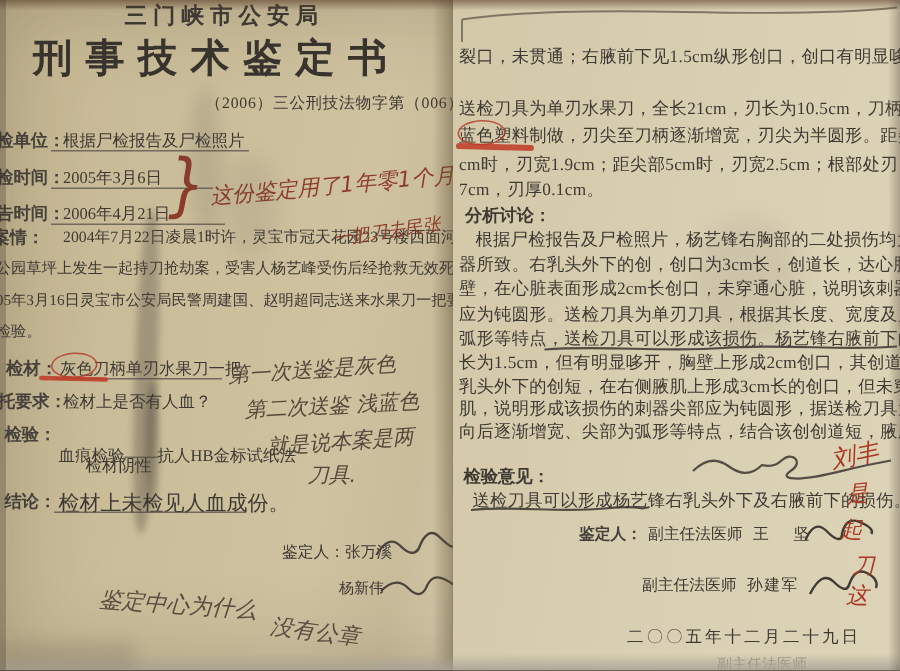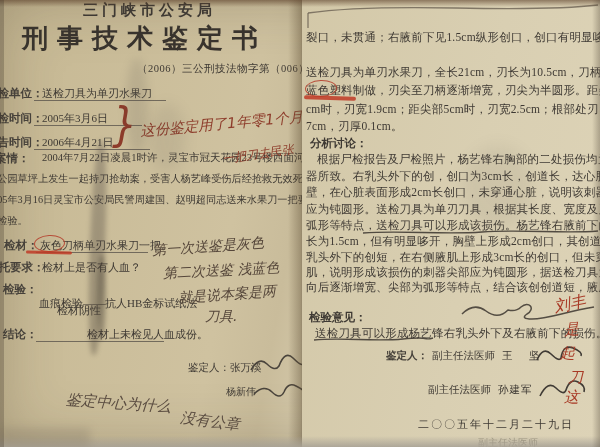--- a/index.html
+++ b/index.html
@@ -30,21 +30,21 @@
 
   <div class="abs" style="left:0;top:0;width:302px;height:447px;overflow:hidden;">
 
     <div class="abs print" style="left:22px;top:21px;font-size:26px;letter-spacing:9px;font-weight:700;color:#38332d;">刑事技术鉴定书</div>
 
     <div class="abs print" style="left:83px;top:1px;font-size:15px;letter-spacing:4px;font-weight:600;">三门峡市公安局</div>
 
     <div class="abs print" style="left:137px;top:62px;font-size:10.5px;letter-spacing:.5px;">（2006）三公刑技法物字第（006）号</div>
 
     <div class="abs lbl" style="left:-14px;top:86px;font-size:11.5px;">送检单位：</div>
-    <div class="abs print" style="left:42px;top:86px;font-size:11px;">送检刀具为单刃水果刀</div>
+    <div class="abs print" style="left:42px;top:86px;font-size:11px;">根据尸检报告及尸检照片</div>
     <div class="uline" style="left:34px;top:100px;width:132px;"></div>
 
     <div class="abs lbl" style="left:-14px;top:111px;font-size:11.5px;">送检时间：</div>
     <div class="abs print" style="left:42px;top:111px;font-size:11px;">2005年3月6日</div>
     <div class="uline" style="left:34px;top:125px;width:108px;"></div>
 
     <div class="abs lbl" style="left:-14px;top:135px;font-size:11.5px;">报告时间：</div>
     <div class="abs print" style="left:42px;top:135px;font-size:11px;">2006年4月21日</div>
     <div class="uline" style="left:34px;top:149px;width:116px;"></div>
 
@@ -61,21 +61,21 @@
     <div class="redbar" style="left:26px;top:251px;width:46px;height:2.5px;transform:rotate(1.5deg);"></div>
 
     <div class="abs lbl" style="left:-13px;top:260px;font-size:11.5px;">委托要求：</div>
     <div class="abs print" style="left:42px;top:260px;font-size:11px;">检材上是否有人血？</div>
 
     <div class="abs lbl" style="left:3px;top:282px;font-size:11.5px;">检验：</div>
     <div class="abs print" style="left:39px;top:296px;font-size:11px;">血痕检验——抗人HB金标试纸法</div>
     <div class="abs print" style="left:57px;top:303px;font-size:11px;">检材阴性</div>
 
     <div class="abs lbl" style="left:3px;top:327px;font-size:11.5px;">结论：</div>
-    <div class="abs print" style="left:39px;top:327px;font-size:11px;margin-left:48px;">检材上未检见人血成份。</div>
+    <div class="abs print" style="left:39px;top:327px;font-size:14px;">检材上未检见人血成份。</div>
     <div class="uline" style="left:36px;top:341px;width:128px;"></div>
 
     <div class="abs print" style="left:188px;top:361px;font-size:10.5px;">鉴定人：张万溪</div>
     <svg style="left:248px;top:352px;" width="56" height="28">
       <path d="M3,18 q8,-14 16,-6 t12,2 q6,-16 14,-8 t10,6" fill="none" stroke="#4a443c" stroke-width="1.6"></path>
     </svg>
     <div class="abs print" style="left:226px;top:385px;font-size:10px;">杨新伟</div>
     <svg style="left:252px;top:378px;" width="52" height="26">
       <path d="M2,16 q10,-10 18,-2 t12,0 q4,-10 12,-6 t8,6" fill="none" stroke="#4a443c" stroke-width="1.5"></path>
     </svg>

